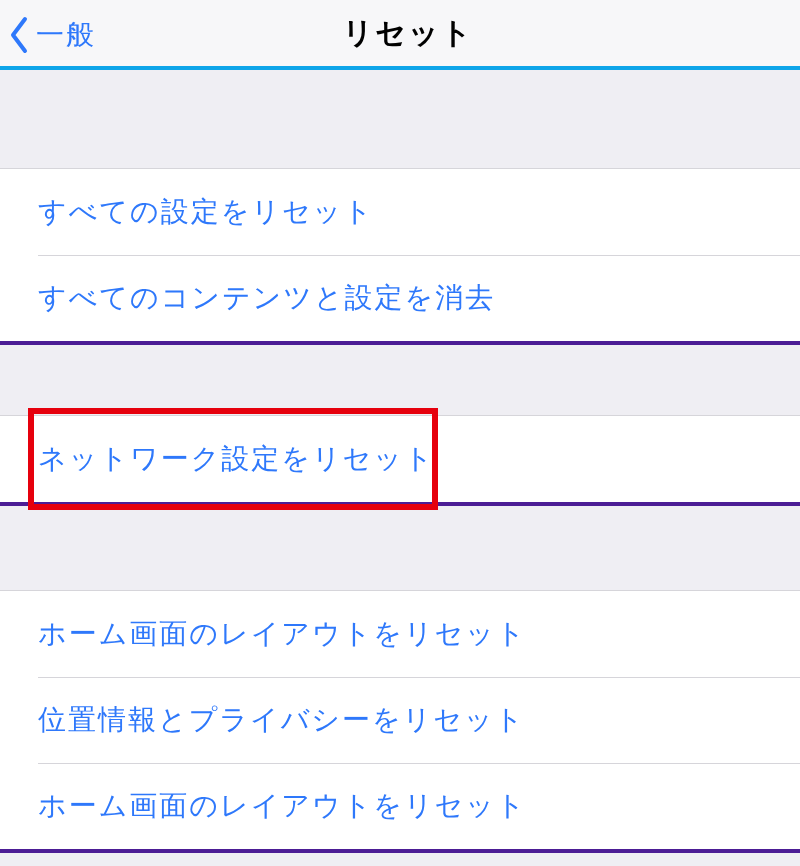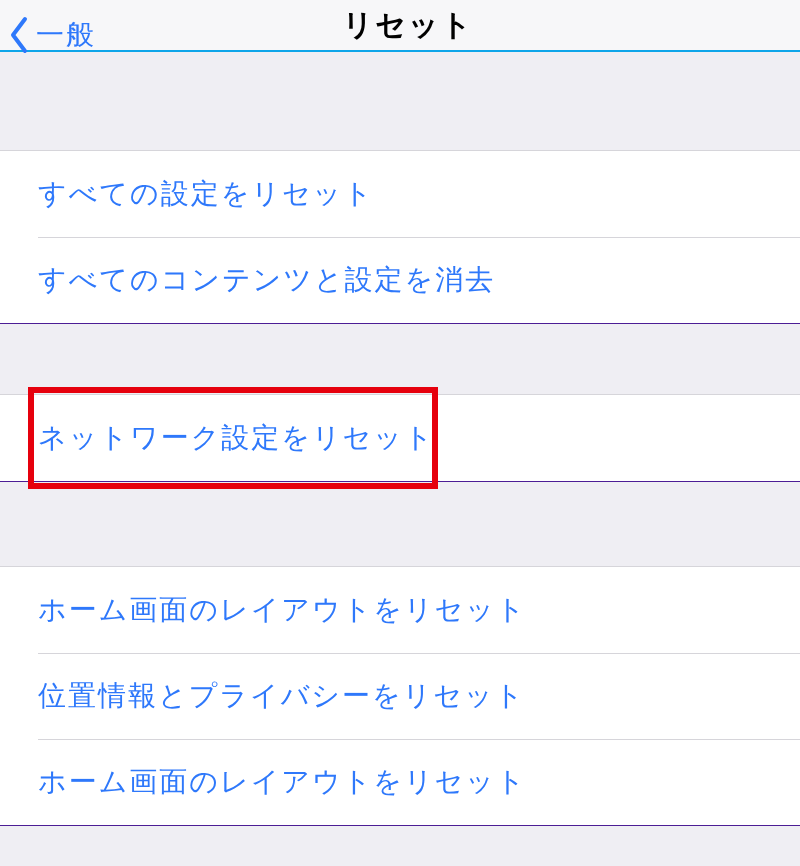--- a/index.html
+++ b/index.html
@@ -5,23 +5,23 @@
   * { box-sizing: border-box; margin: 0; padding: 0; }
   html, body {
     width: 800px;
     height: 866px;
     font-family: -apple-system, "Hiragino Sans", "Hiragino Kaku Gothic ProN", Meiryo, sans-serif;
     background: #efeef3;
     overflow: hidden;
   }
   .nav {
     position: relative;
-    height: 52px;
+    height: 70px;
     background: #f7f7f9;
-    border-bottom: 2px solid #0ea5e9;
+    border-bottom: 4px solid #0ea5e9;
     display: flex;
     align-items: center;
   }
   .back {
     position: absolute;
     left: 8px;
     top: 0;
     height: 70px;
     display: flex;
     align-items: center;
@@ -35,21 +35,21 @@
     position: absolute;
     left: 16px; right: 0;
     text-align: center;
     font-size: 30px;
     font-weight: 600;
     letter-spacing: 2px;
     color: #000;
     pointer-events: none;
   }
   .spacer-top { height: 98px; }
-  .group { background: #fff; border-top: 1px solid #d6d5da; border-bottom: 1px solid #4c1d95; }
+  .group { background: #fff; border-top: 1px solid #d6d5da; border-bottom: 4px solid #4c1d95; }
   .row {
     height: 86px;
     padding: 0 38px;
     display: flex;
     align-items: center;
     font-size: 28px;
     letter-spacing: 2px;
     color: #2e78fb;
     cursor: pointer;
     position: relative;

